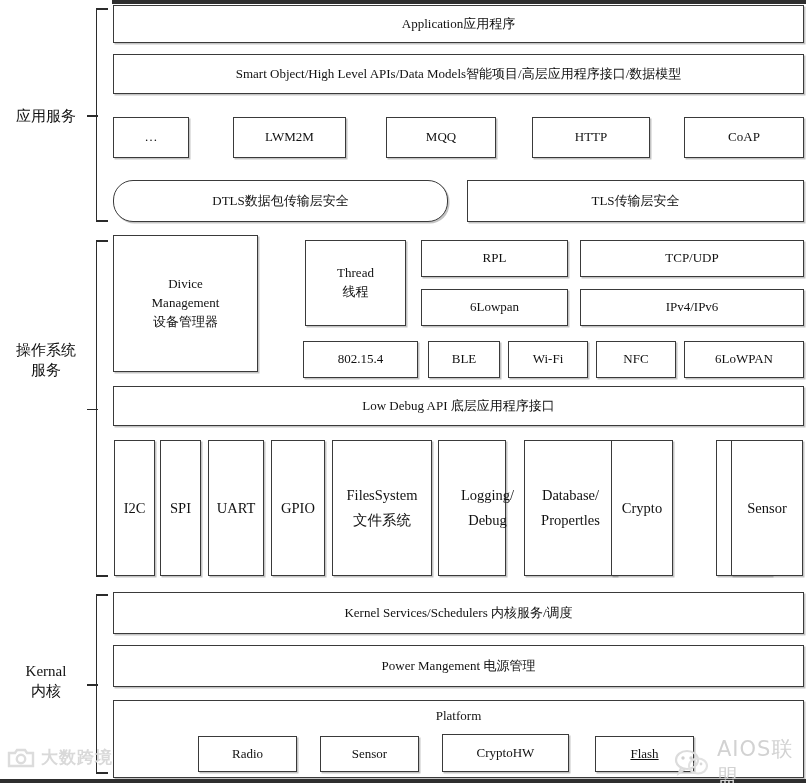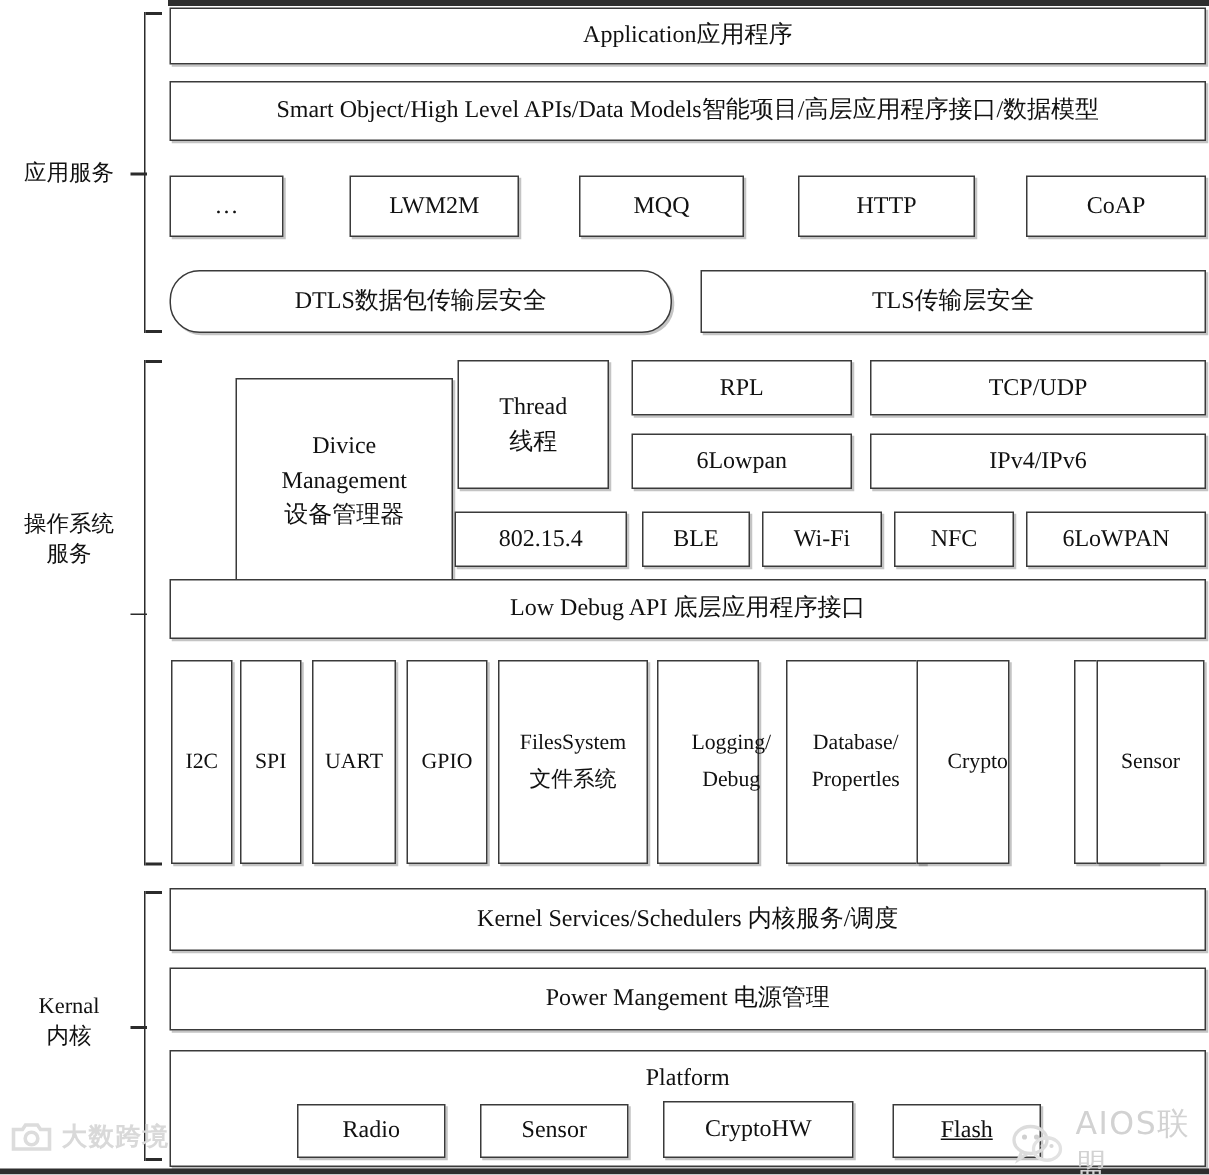--- a/index.html
+++ b/index.html
@@ -25,21 +25,21 @@
   .box {
     position: absolute;
     box-sizing: border-box;
     border: 1.6px solid #3a3a3a;
     background: #ffffff;
     display: flex;
     flex-direction: column;
     align-items: center;
     justify-content: center;
     text-align: center;
-    font-size: 16px;
+    font-size: 13px;
     line-height: 1.45;
     color: #111;
     box-shadow: 1.5px 1.5px 0 rgba(60,60,60,0.30);
   }
   .box .ln { display: block; white-space: nowrap; }
   .box.tall { justify-content: flex-start; }
 
   
   .colbox {
     position: absolute;
@@ -166,21 +166,21 @@
     <span class="ln">CoAP</span>
   </div>
 
   <div class="box" style="left:113px; top:180px; width:335px; height:42px;border-radius:20px;">
     <span class="ln">DTLS数据包传输层安全</span>
   </div>
   <div class="box" style="left:467px; top:180px; width:337px; height:42px;">
     <span class="ln">TLS传输层安全</span>
   </div>
 
-  <div class="box" style="left:113px; top:252px; width:145px; height:137px;margin-left:44px;">
+  <div class="box" style="left:113px; top:235px; width:145px; height:137px;">
     <span class="ln">Divice</span>
     <span class="ln">Management</span>
     <span class="ln">设备管理器</span>
   </div>
 
   <div class="box" style="left:305px; top:240px; width:101px; height:86px;">
     <span class="ln">Thread</span>
     <span class="ln">线程</span>
   </div>
 
@@ -234,21 +234,21 @@
     <span class="ln">文件系统</span>
   </div>
   <div class="colbox" style="left:438px; top:440px; width:68px; height:136px;padding-left:31px;">
     <span class="ln">Logging/</span>
     <span class="ln">Debug</span>
   </div>
   <div class="colbox" style="left:524px; top:440px; width:93px; height:136px;">
     <span class="ln">Database/</span>
     <span class="ln">Propertles</span>
   </div>
-  <div class="colbox" style="left:611px; top:440px; width:62px; height:136px;align-items:flex-end;">
+  <div class="colbox" style="left:611px; top:440px; width:62px; height:136px;">
     <span class="ln">Crypto</span>
   </div>
   <div class="colbox" style="left:679px; top:440px; width:56px; height:136px;margin-left:37px;">
     <span class="ln">IPC</span>
   </div>
   <div class="colbox" style="left:731px; top:440px; width:72px; height:136px;">
     <span class="ln">Sensor</span>
   </div>
 
   <div class="box" style="left:113px; top:592px; width:691px; height:42px;">

